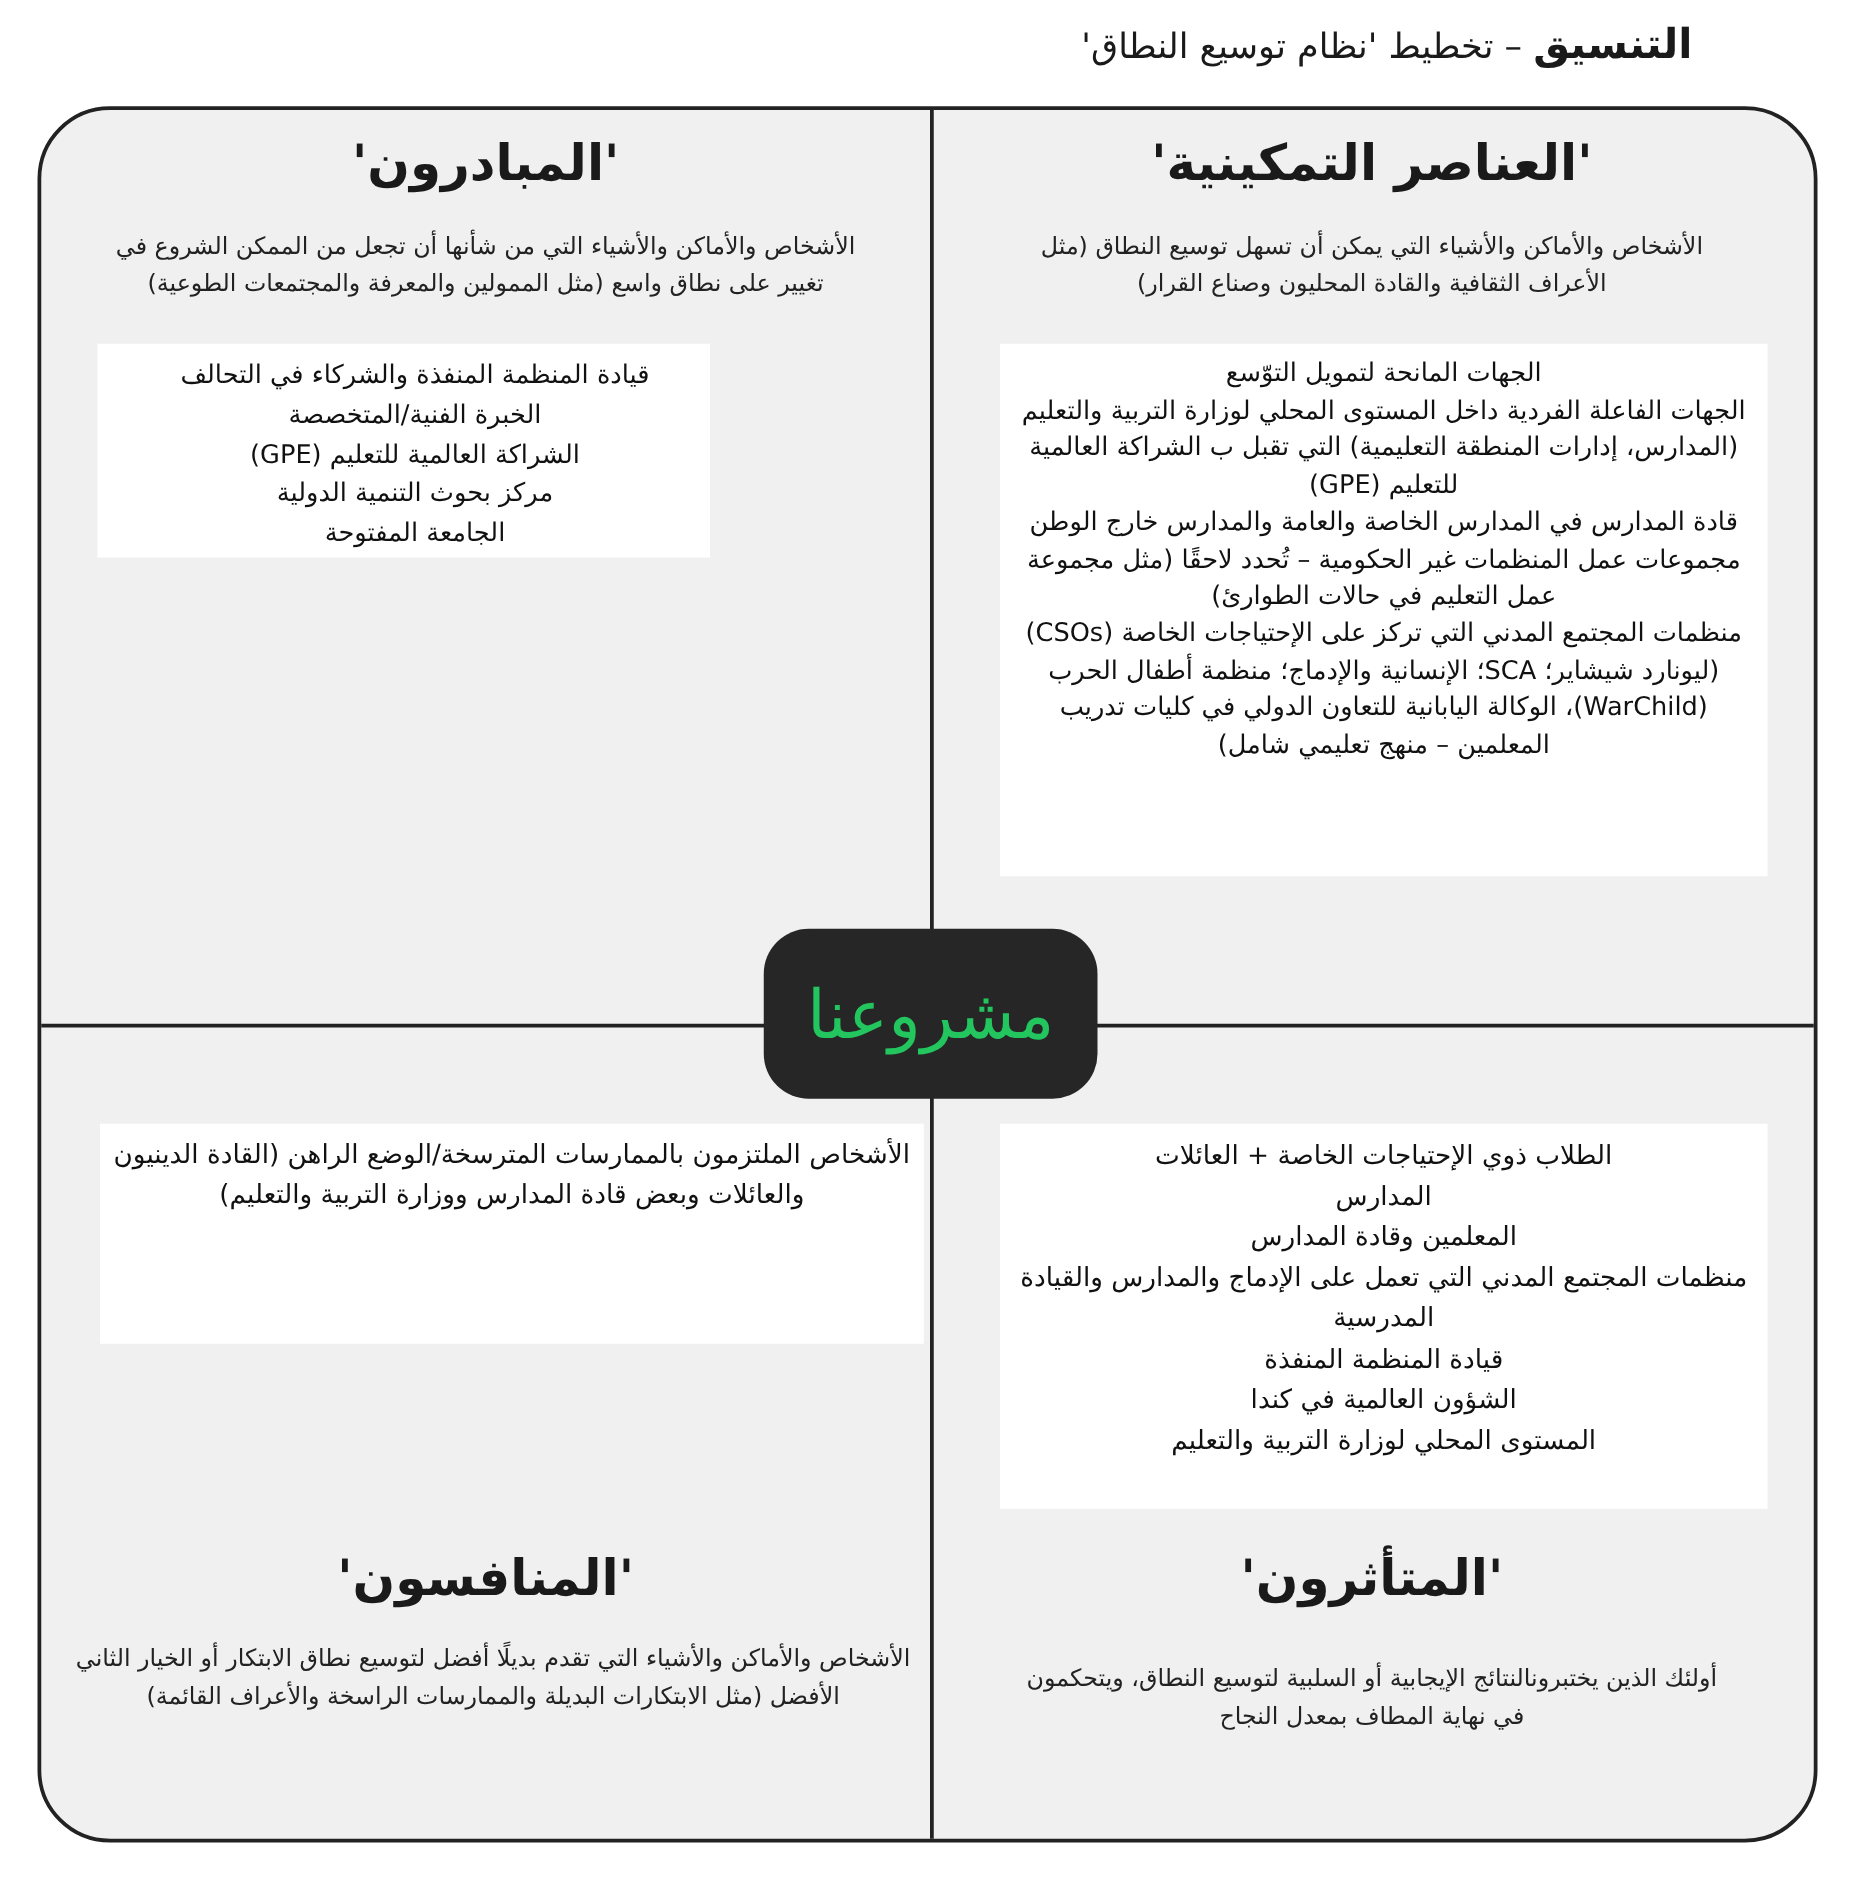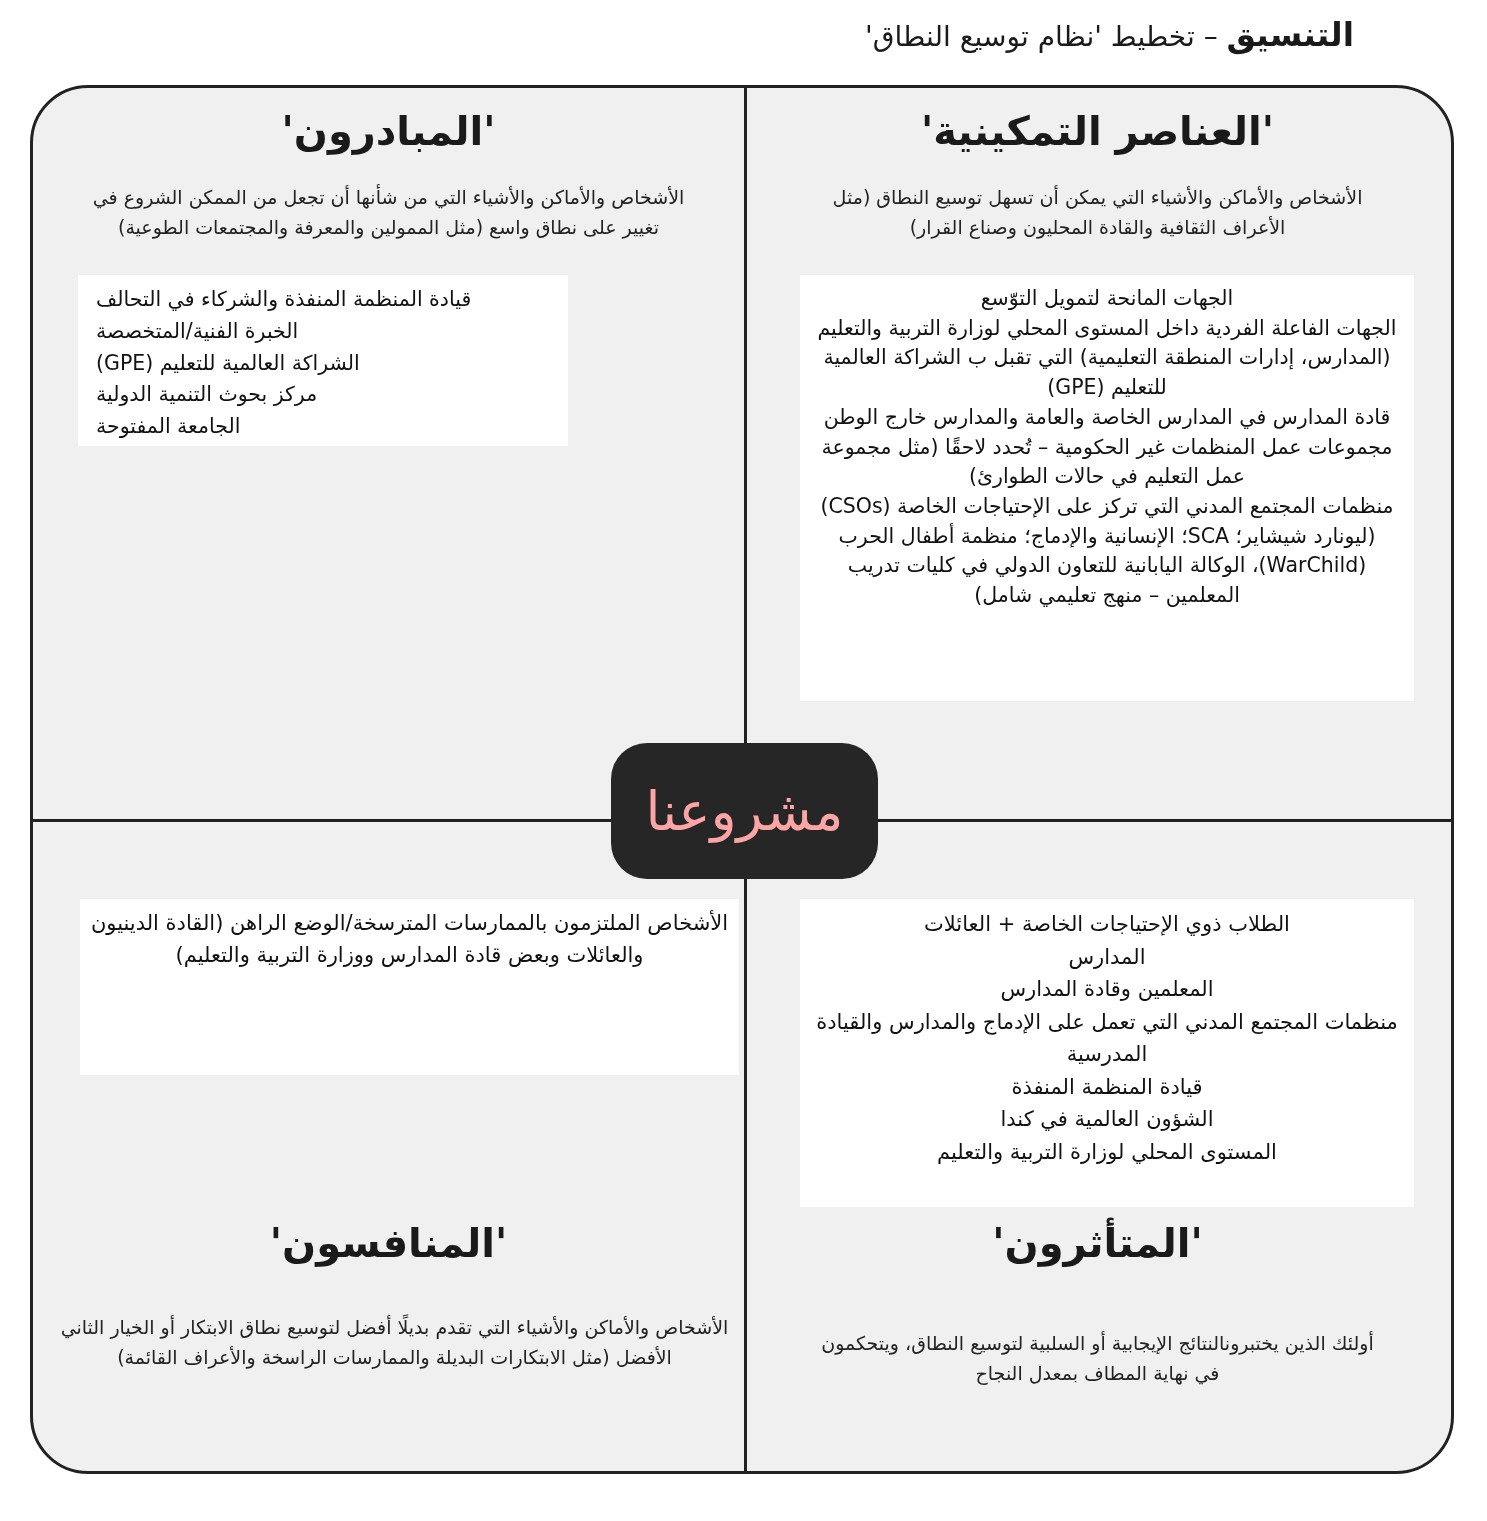--- a/index.html
+++ b/index.html
@@ -31,46 +31,46 @@
   .q-tr { top:0; right:0;   width:707px; height:731px; }
   .q-tl { top:0; left:0;    width:711px; height:731px; }
   .q-br { top:734px; right:0; width:707px; height:649px; }
   .q-bl { top:734px; left:0;  width:711px; height:649px; }
 
   .q-header {
     position:absolute; left:0; right:0; text-align:center;
     font-size:40px; font-weight:600; letter-spacing:0;
   }
   .q-tr .q-header, .q-tl .q-header { top:20px; }
-  .q-br .q-header, .q-bl .q-header { top:398px; }
+  .q-br .q-header, .q-bl .q-header { top:418px; }
 
   .q-subtitle {
     position:absolute; text-align:center;
     font-size:19px; line-height:1.6; color:#222222;
   }
   .q-tr .q-subtitle { top:94px; left:55px; right:55px; }
   .q-tl .q-subtitle { top:94px; left:45px; right:45px; }
   .q-br .q-subtitle { top:506px; left:70px; right:70px; }
   .q-bl .q-subtitle { top:490px; left:22px; right:10px; }
 
   .note-box {
     position:absolute; background:#ffffff;
     font-size:20.5px; line-height:1.45; color:#111111;
     padding:9px 10px;
   }
   .q-tr .note-box { top:187px; right:37px; left:56px;  height:426px; text-align:center; }
-  .q-tl .note-box { top:187px; left:45px;  width:490px; height:171px; text-align:left; padding-left:18px; padding-right:0; line-height:1.55; }
+  .q-tl .note-box { top:187px; left:45px;  width:490px; height:171px; text-align:center; padding-left:18px; padding-right:0; line-height:1.55; }
   .q-br .note-box { top:77px;  right:37px; left:56px;  height:308px; text-align:center; font-size:21px; line-height:1.55; }
   .q-bl .note-box { top:77px;  left:47px;  right:5px;  height:176px; text-align:center; font-size:21px; line-height:1.5; }
 
   .center-chip {
     position:absolute; left:578px; top:655px; width:267px; height:136px;
     background:#262626; border-radius:36px;
     display:flex; align-items:center; justify-content:center;
-    color:#fca5a5; font-size:54px;
+    color:#22c55e; font-size:54px;
   }
 </style>
 </head>
 <body>
 
 <div class="page-title">
   <span class="lead">التنسيق</span><span> – تخطيط 'نظام توسيع النطاق'</span>
 </div>
 
 <div class="board">

